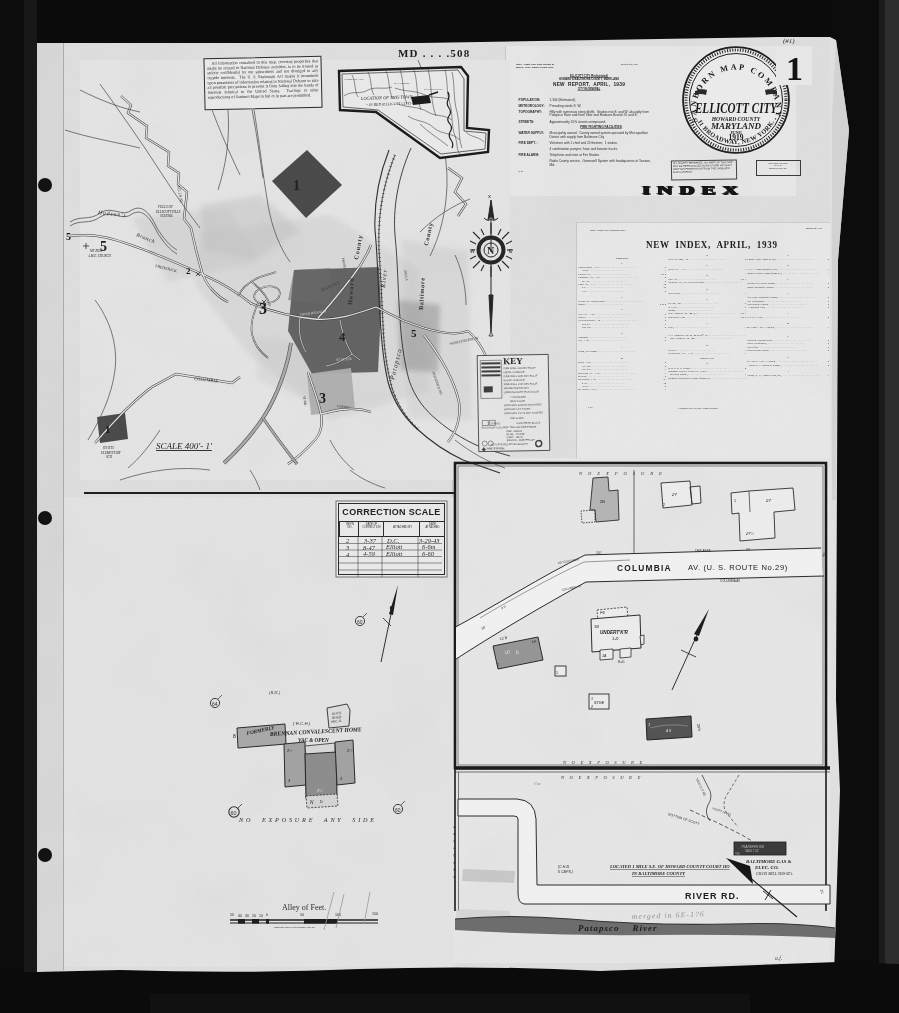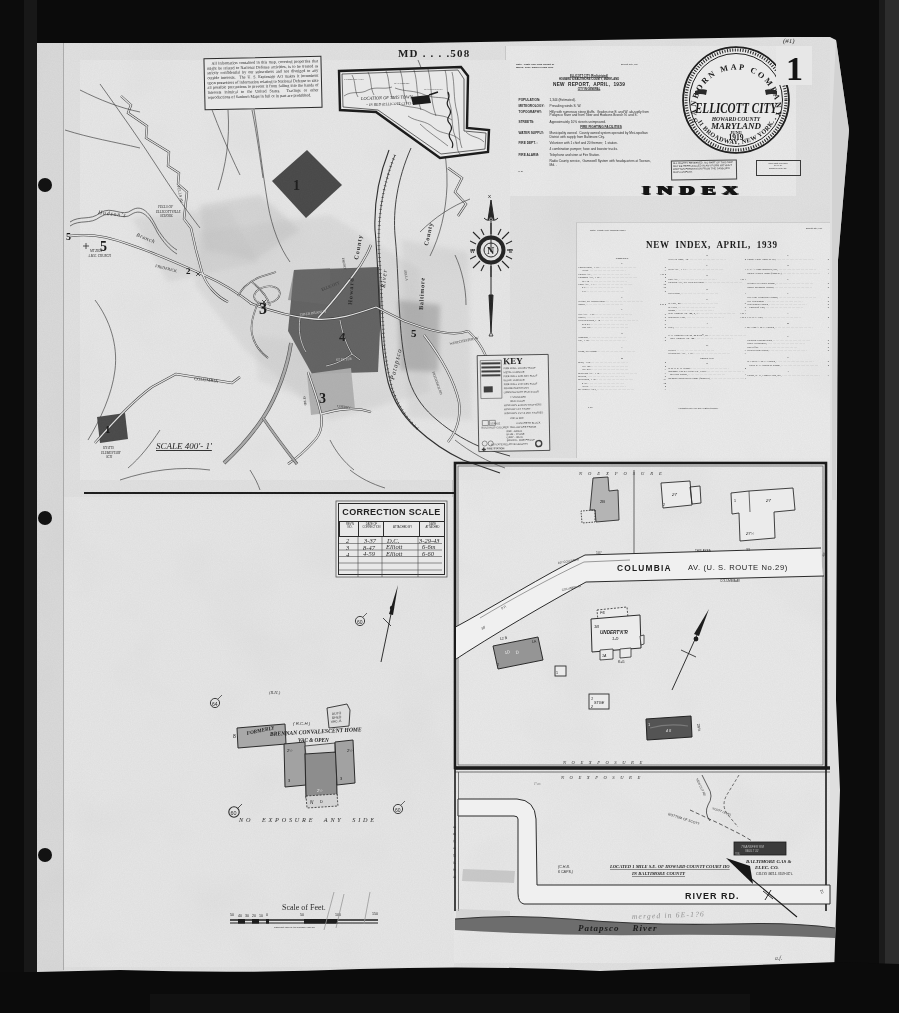--- a/index.html
+++ b/index.html
@@ -985,21 +985,21 @@
 <text x="92" y="102" font-size="4" fill="#eee">2½</text>
 <text x="85" y="114" font-size="4.6" font-style="italic" fill="#222">N</text>
 <text x="95" y="113" font-size="4" fill="#222">D</text>
 </g>
 </svg>
 
 <div class="abs" style="left:269px;top:690px;font-size:4.5px;font-style:italic;color:#3a3a36;font-family:'Liberation Serif',serif;">(R.H.)</div>
 
 <div class="abs" style="left:239px;top:816px;font-family:'Liberation Serif',serif;font-style:italic;font-size:6.2px;letter-spacing:2.8px;color:#2e2e2c;">NO&nbsp; EXPOSURE&nbsp; ANY&nbsp; SIDE</div>
 
-<div class="abs" style="left:282px;top:903px;font-family:'Liberation Serif',serif;font-size:8px;color:#2b2b29;">Scale of Feet.</div>
+<div class="abs" style="left:282px;top:903px;font-family:'Liberation Serif',serif;font-size:8px;color:#2b2b29;">Alley of Feet.</div>
 <svg class="abs" style="left:230px;top:911px;" width="150" height="16" viewBox="0 0 150 16">
 <g fill="#2b2b29" font-size="3.6" font-family="Liberation Sans,sans-serif">
 <text x="0" y="5">50</text>
         <text x="8" y="6">40</text>
         <text x="15" y="6">30</text>
         <text x="22" y="6">20</text>
         <text x="29" y="6">10</text>
         <text x="36" y="5">0</text>
 <text x="70" y="5">50</text>
         <text x="105" y="5">100</text>

